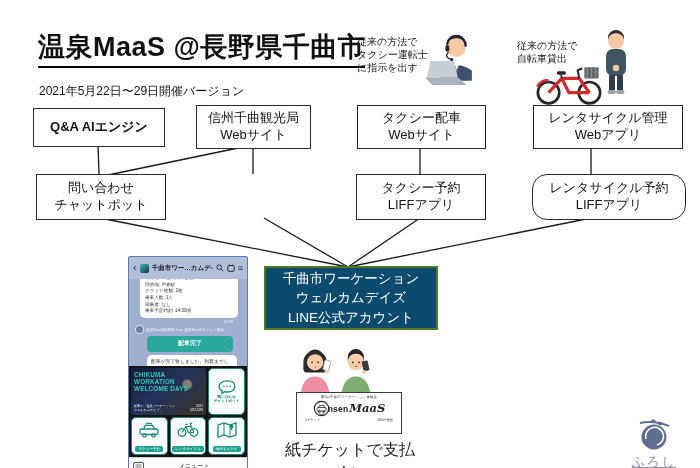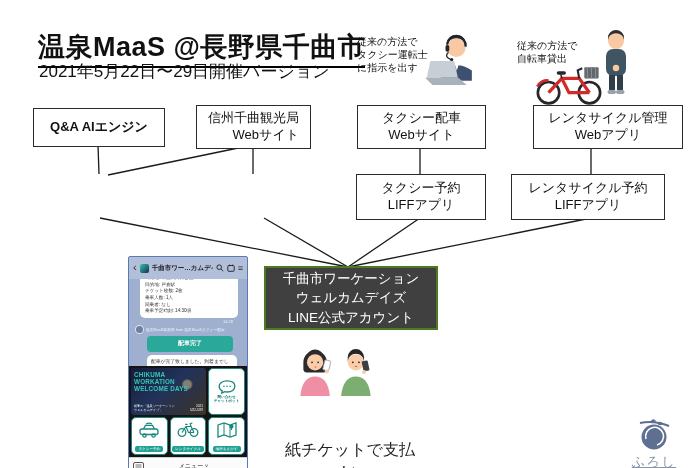--- a/index.html
+++ b/index.html
@@ -2,28 +2,28 @@
 <html><head>
 <meta charset="utf-8">
 <style>
   html,body{margin:0;padding:0;background:#fff;}
   #canvas{position:relative;width:700px;height:468px;background:#fff;overflow:hidden;
           font-family:"Liberation Sans",sans-serif;color:#111;margin-top:19px;}
   .pre{white-space:pre-line;}
   
   .title{position:absolute;left:38px;top:10px;font-size:27px;font-weight:bold;
          border-bottom:2.5px solid #000;padding-bottom:1px;letter-spacing:.5px;}
-  .subtitle{position:absolute;left:39px;top:41px;font-size:17px;}
+  .subtitle{position:absolute;left:39px;top:64px;font-size:12px;}
   
   .note{position:absolute;font-size:10px;line-height:1.3;font-weight:500;}
   
   .box{position:absolute;border:1.5px solid #2b2b2b;background:#fff;display:flex;
        align-items:center;justify-content:center;text-align:center;font-size:13px;
        line-height:1.3;white-space:pre-line;}
-  .green-box{position:absolute;left:264px;top:247px;width:170px;height:60px;background:#404040;
+  .green-box{position:absolute;left:264px;top:247px;width:170px;height:60px;background:#0c4a6e;
        border:2px solid #4d7a1f;color:#fff;display:flex;align-items:center;justify-content:center;
        text-align:center;font-size:13.5px;line-height:1.42;white-space:pre-line;}
   svg.lines{position:absolute;left:0;top:0;pointer-events:none;}
   .ill{position:absolute;}
   
   .phone{position:absolute;left:128px;top:237px;width:118px;height:217px;border:1px solid #5b79b4;
          border-radius:2px;background:#9fafd0;overflow:hidden;display:flex;flex-direction:column;}
   .ph-header{height:22px;min-height:22px;background:#b2bfd9;display:flex;align-items:center;
          padding:0 4px;gap:3px;}
   .ph-back{font-size:11px;color:#2c2c34;line-height:1;margin-top:-2px;}
@@ -135,30 +135,32 @@
       <line x1="591" y1="128" x2="591" y2="155"></line>
       <line x1="243" y1="128" x2="108" y2="156"></line>
       <line x1="100" y1="199" x2="348" y2="248"></line>
       <line x1="264" y1="199" x2="348" y2="248"></line>
       <line x1="420" y1="199" x2="348" y2="248"></line>
       <line x1="591" y1="199" x2="348" y2="248"></line>
     </g>
   </svg>
 
   <div class="box" style="left:33px;top:89px;width:130px;height:37px;font-weight:bold;">Q&amp;A AIエンジン</div>
-  <div class="box" style="left:196px;top:86px;width:113px;height:42px;text-align:right;">信州千曲観光局
+  <div class="box" style="left:196px;top:86px;width:113px;height:42px;">信州千曲観光局
 Webサイト</div>
   <div class="box" style="left:357px;top:86px;width:127px;height:42px;">タクシー配車
 Webサイト</div>
   <div class="box" style="left:533px;top:86px;width:148px;height:42px;">レンタサイクル管理
 Webアプリ</div>
 
+  <div class="box" style="left:36px;top:155px;width:128px;height:44px;">問い合わせ
+チャットポット</div>
   <div class="box" style="left:356px;top:155px;width:128px;height:44px;">タクシー予約
 LIFFアプリ</div>
-  <div class="box" style="left:511px;top:155px;width:152px;height:44px;">レンタサイクル予約
+  <div class="box" style="left:532px;top:155px;width:152px;height:44px;border-radius:15px;">レンタサイクル予約
 LIFFアプリ</div>
 
   <div class="green-box">千曲市ワーケーション
 ウェルカムデイズ
 LINE公式アカウント</div>
 
   <div class="phone">
     <div class="ph-header">
       <span class="ph-back">‹</span>
       <span class="ph-avatar"></span>
@@ -276,20 +278,39 @@
     <circle cx="58.5" cy="17" r="8" fill="#f9cda8"></circle>
     <path d="M50.5 16 a8 7.5 0 0 1 16 0 l0 -4 a8 8 0 0 0 -16 0 z" fill="#26242a"></path>
     <circle cx="55.5" cy="17" r="0.9" fill="#26242a"></circle>
       <circle cx="61.5" cy="17" r="0.9" fill="#26242a"></circle>
     <path d="M57.5 20.8 q1.2 1 2.4 0" stroke="#b05a50" stroke-width="0.9" fill="none"></path>
     <path d="M44 50 q2 -19 14.5 -19 q12.5 0 14.5 19 z" fill="#7cae72"></path>
     <rect x="65" y="15.5" width="6" height="10" rx="1" fill="#3a3f46" transform="rotate(-12 68 20.5)"></rect>
     <circle cx="66.5" cy="26.5" r="2" fill="#f9cda8"></circle>
   </svg>
 
+  <div class="ticket">
+    <div class="ticket-h">第5回千曲市ワーケーション体験会</div>
+    <div class="brand-row">
+      <svg width="17" height="17" viewBox="0 0 18 18">
+        <circle cx="9" cy="9" r="7.6" fill="none" stroke="#222" stroke-width="1.2"></circle>
+        <path d="M5.8 8 l1.2 -2.2 h4 l1.2 2.2" fill="none" stroke="#222" stroke-width="0.9"></path>
+        <rect x="4.2" y="8" width="9.6" height="3.6" rx="1.2" fill="none" stroke="#222" stroke-width="0.9"></rect>
+        <circle cx="6.6" cy="12.6" r="1.1" fill="none" stroke="#222" stroke-width="0.8"></circle>
+        <circle cx="11.4" cy="12.6" r="1.1" fill="none" stroke="#222" stroke-width="0.8"></circle>
+        <path d="M6.5 14.8 a4 2 0 0 0 5 0" fill="none" stroke="#222" stroke-width="0.7"></path>
+      </svg>
+      <span class="brand-rest">nsen</span>
+      <span class="brand-script">MaaS</span>
+    </div>
+    <div class="ticket-f">
+      <span>1チケット</span>
+      <span>100円相当</span>
+    </div>
+  </div>
   <div class="caption">紙チケットで支払い</div>
 
   <svg class="ill" style="left:632px;top:394px;" width="44" height="40" viewBox="0 0 44 40">
     <circle cx="22" cy="24" r="12.5" fill="#5e6f92"></circle>
     <path d="M14 26 a9 9 0 1 1 11 6" fill="none" stroke="#fff" stroke-width="1.6"></path>
     <path d="M8 10 q14 -3 29 3" fill="none" stroke="#5e6f92" stroke-width="2.2"></path>
     <path d="M18 9 q3 -5 6 -1 q-3 4 -6 1 z" fill="#5e6f92"></path>
     <path d="M25 10 q4 -3 6 1 q-4 3 -6 -1 z" fill="#5e6f92"></path>
   </svg>
   <div class="furo-label">ふろしきや</div>

